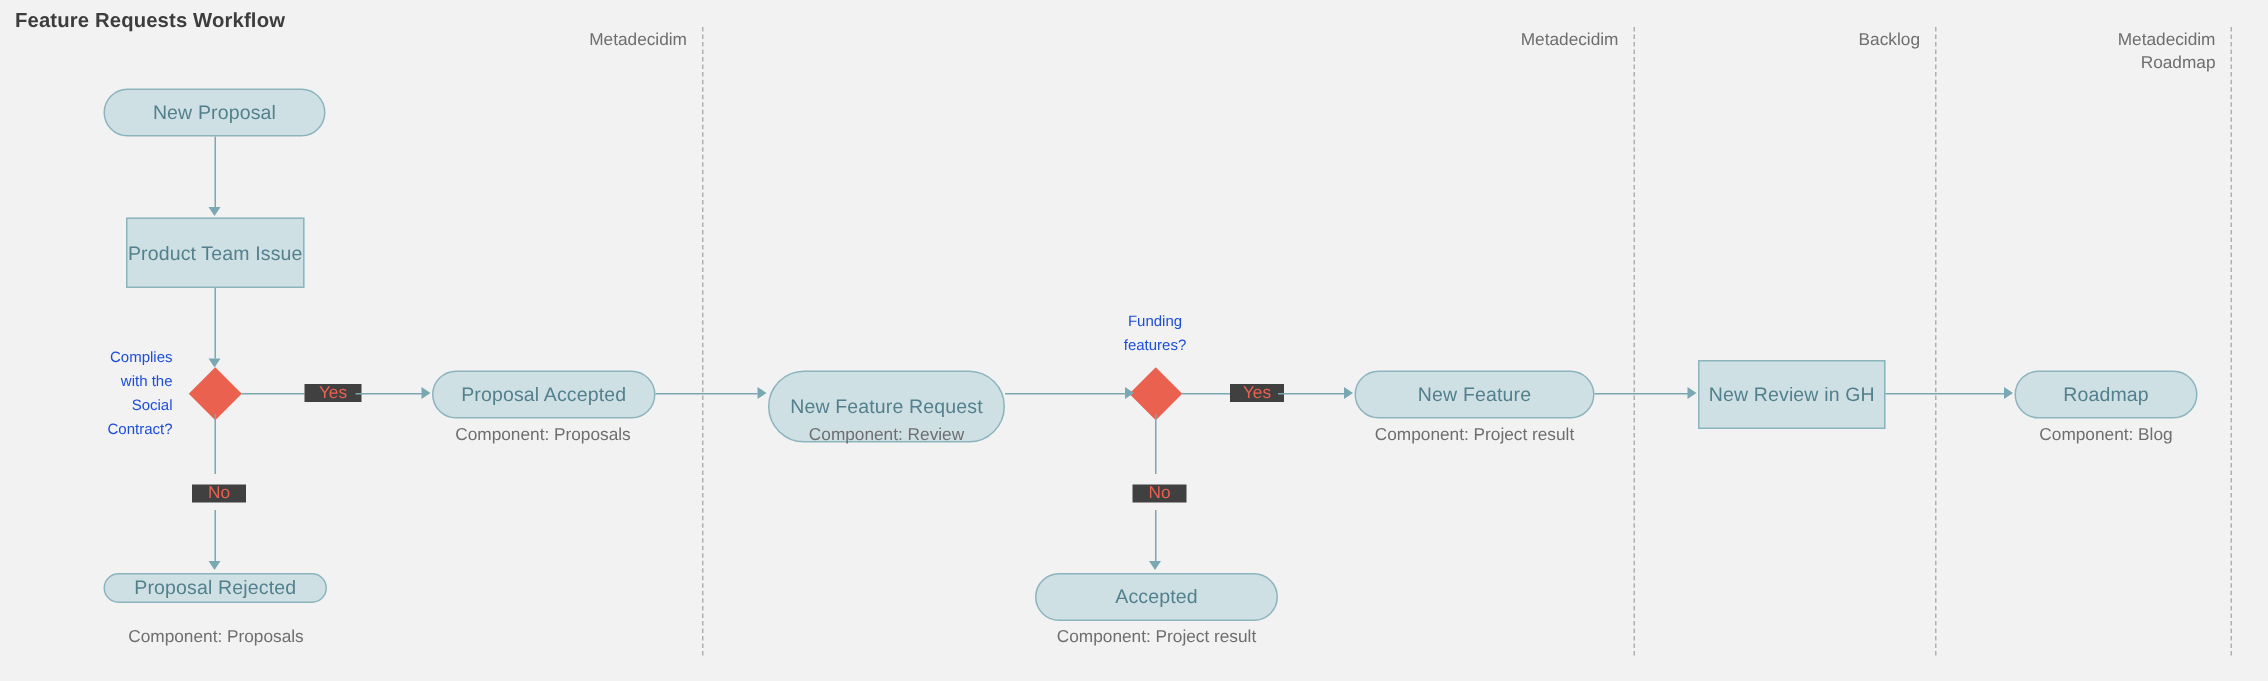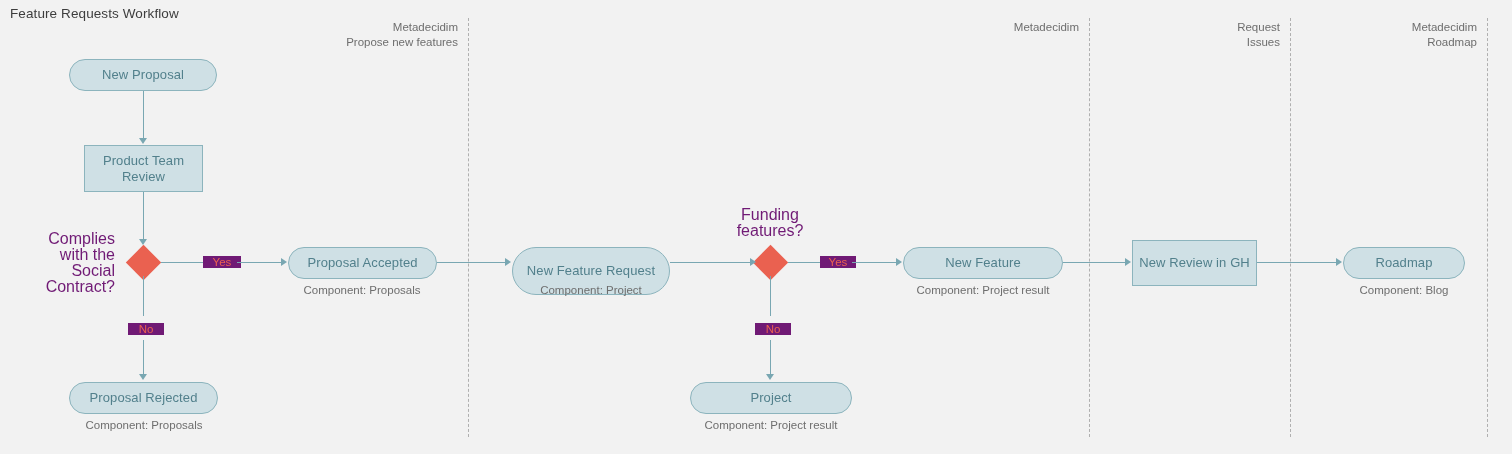--- a/index.html
+++ b/index.html
@@ -15,21 +15,21 @@
     overflow: hidden;
     font-family: "Liberation Sans", sans-serif;
     -webkit-font-smoothing: antialiased;
   }
 
   #diagram-title {
     position: absolute;
     left: 10px;
     top: 6px;
     font-size: 13.5px;
-    font-weight: normal;
+    font-weight: bold;
     color: #3d3d3d;
     letter-spacing: 0.1px;
     white-space: nowrap;
   }
 
   
   .lane-divider {
     position: absolute;
     top: 18px;
     height: 419px;
@@ -75,22 +75,22 @@
   
   .diamond {
     position: absolute;
     width: 25px;
     height: 25px;
     background: #ea6150;
     transform: rotate(45deg);
   }
   .decision-label {
     position: absolute;
-    color: #701a75;
-    font-size: 16px;
+    color: #1d4ed8;
+    font-size: 10px;
     line-height: 16px;
     white-space: nowrap;
   }
   .decision-label.right-al { text-align: right; }
   .decision-label.center-al { text-align: center; }
 
   
   .hline, .vline {
     position: absolute;
     background: #79a7b2;
@@ -110,77 +110,75 @@
   .arrow-d {
     border-left: 4.2px solid transparent;
     border-right: 4.2px solid transparent;
     border-top: 6.5px solid #79a7b2;
   }
 
   .edge-label {
     position: absolute;
     color: #ea6150;
     font-size: 11.5px;
-    background: #701a75;
+    background: #404040;
     padding: 0 3px;
     white-space: nowrap;
     text-align: center;
   }
 </style>
 </head>
 <body>
 
 <div id="diagram-title">Feature Requests Workflow</div>
 
 <div class="lane-divider" style="left:468px"></div>
 <div class="lane-divider" style="left:1089px"></div>
 <div class="lane-divider" style="left:1290px"></div>
 <div class="lane-divider" style="left:1487px"></div>
 
 <div class="lane-label" style="left:258px; top:20px; width:200px;">
   <span>Metadecidim</span>
-  <span class="l2">Propose new features</span>
 </div>
 <div class="lane-label" style="left:879px; top:20px; width:200px;">
   <span>Metadecidim</span>
 </div>
 <div class="lane-label" style="left:1080px; top:20px; width:200px;">
-  <span>Request</span>
-  <span class="l2">Issues</span>
+  <span>Backlog</span>
 </div>
 <div class="lane-label" style="left:1277px; top:20px; width:200px;">
   <span>Metadecidim</span>
   <span class="l2">Roadmap</span>
 </div>
 
 <div class="node pill" style="left:69px; top:59px; width:148px; height:32px;">
   <span>New Proposal</span>
 </div>
 
 <div class="node rect" style="left:84px; top:145px; width:119px; height:47px;">
-  <span>Product Team Review</span>
-</div>
-
-<div class="node pill" style="left:69px; top:382px; width:149px; height:32px;">
+  <span>Product Team Issue</span>
+</div>
+
+<div class="node pill" style="left:69px; top:382px; width:149px; height:20px;">
   <span>Proposal Rejected</span>
 </div>
 <div class="caption" style="left:44px; top:419px; width:200px;">Component: Proposals</div>
 
 <div class="node pill" style="left:288px; top:247px; width:149px; height:32px;">
   <span>Proposal Accepted</span>
 </div>
 <div class="caption" style="left:262px; top:284px; width:200px;">Component: Proposals</div>
 
 <div class="node pill" style="left:512px; top:247px; width:158px; height:48px;">
   <span>New Feature Request</span>
 </div>
-<div class="caption" style="left:491px; top:284px; width:200px;">Component: Project</div>
+<div class="caption" style="left:491px; top:284px; width:200px;">Component: Review</div>
 
 <div class="node pill" style="left:690px; top:382px; width:162px; height:32px;">
-  <span>Project</span>
+  <span>Accepted</span>
 </div>
 <div class="caption" style="left:671px; top:419px; width:200px;">Component: Project result</div>
 
 <div class="node pill" style="left:903px; top:247px; width:160px; height:32px;">
   <span>New Feature</span>
 </div>
 <div class="caption" style="left:883px; top:284px; width:200px;">Component: Project result</div>
 
 <div class="node rect" style="left:1132px; top:240px; width:125px; height:46px;">
   <span>New Review in GH</span>

